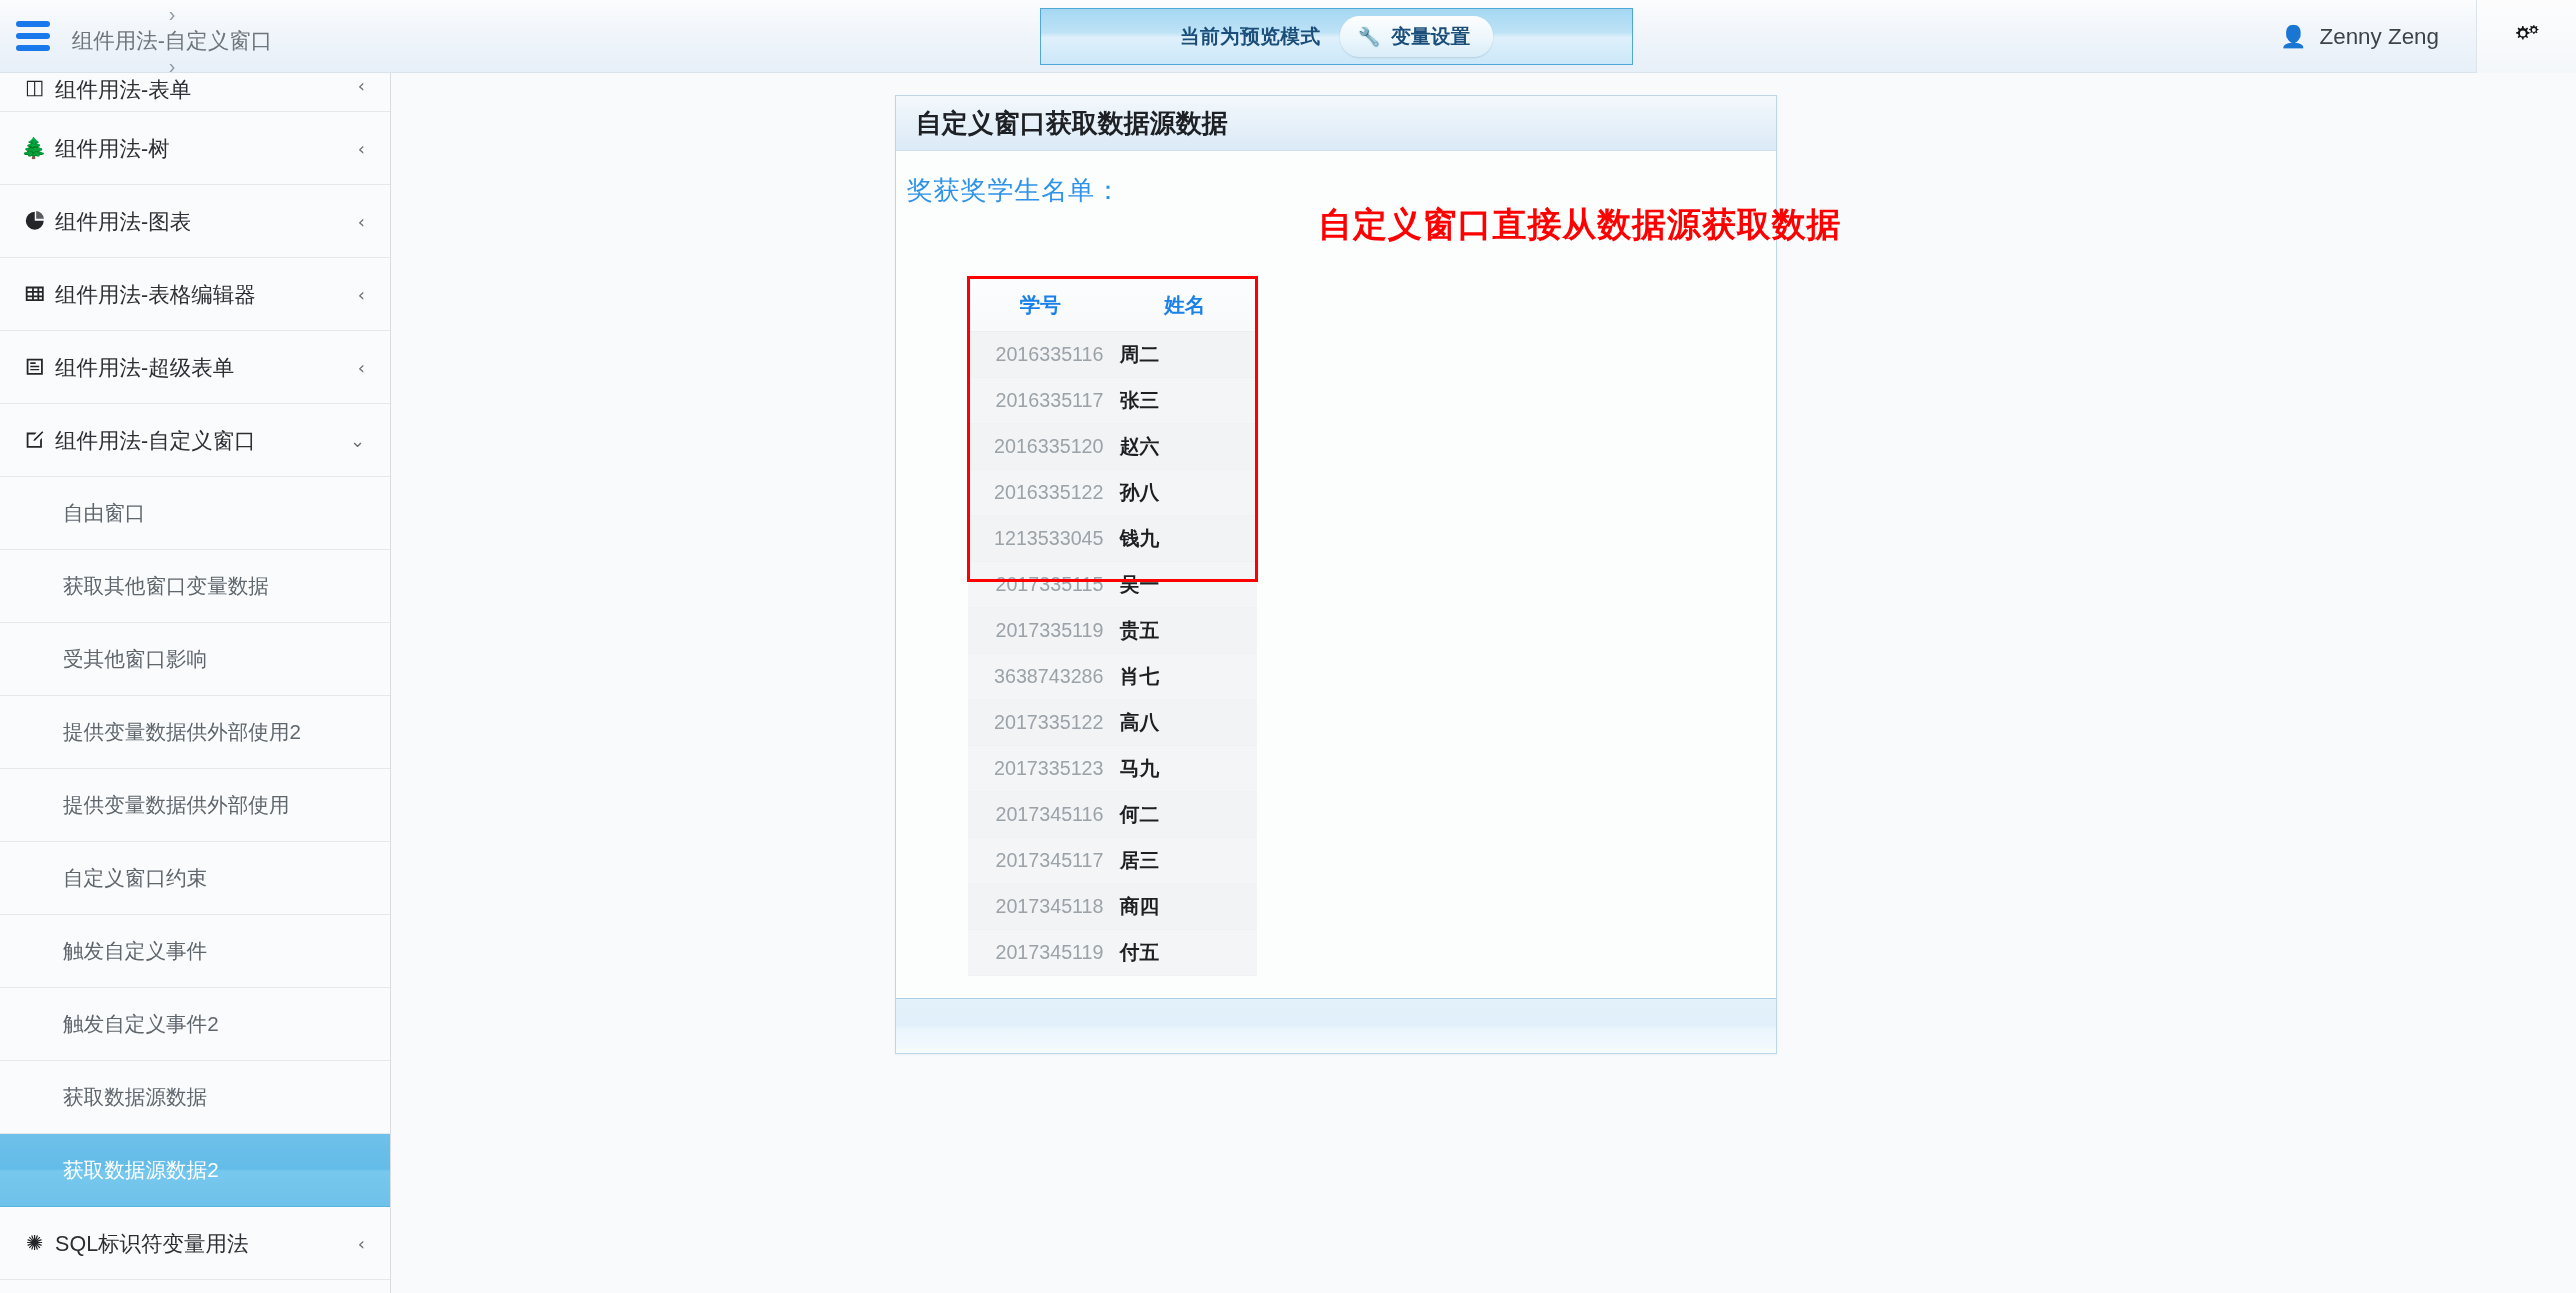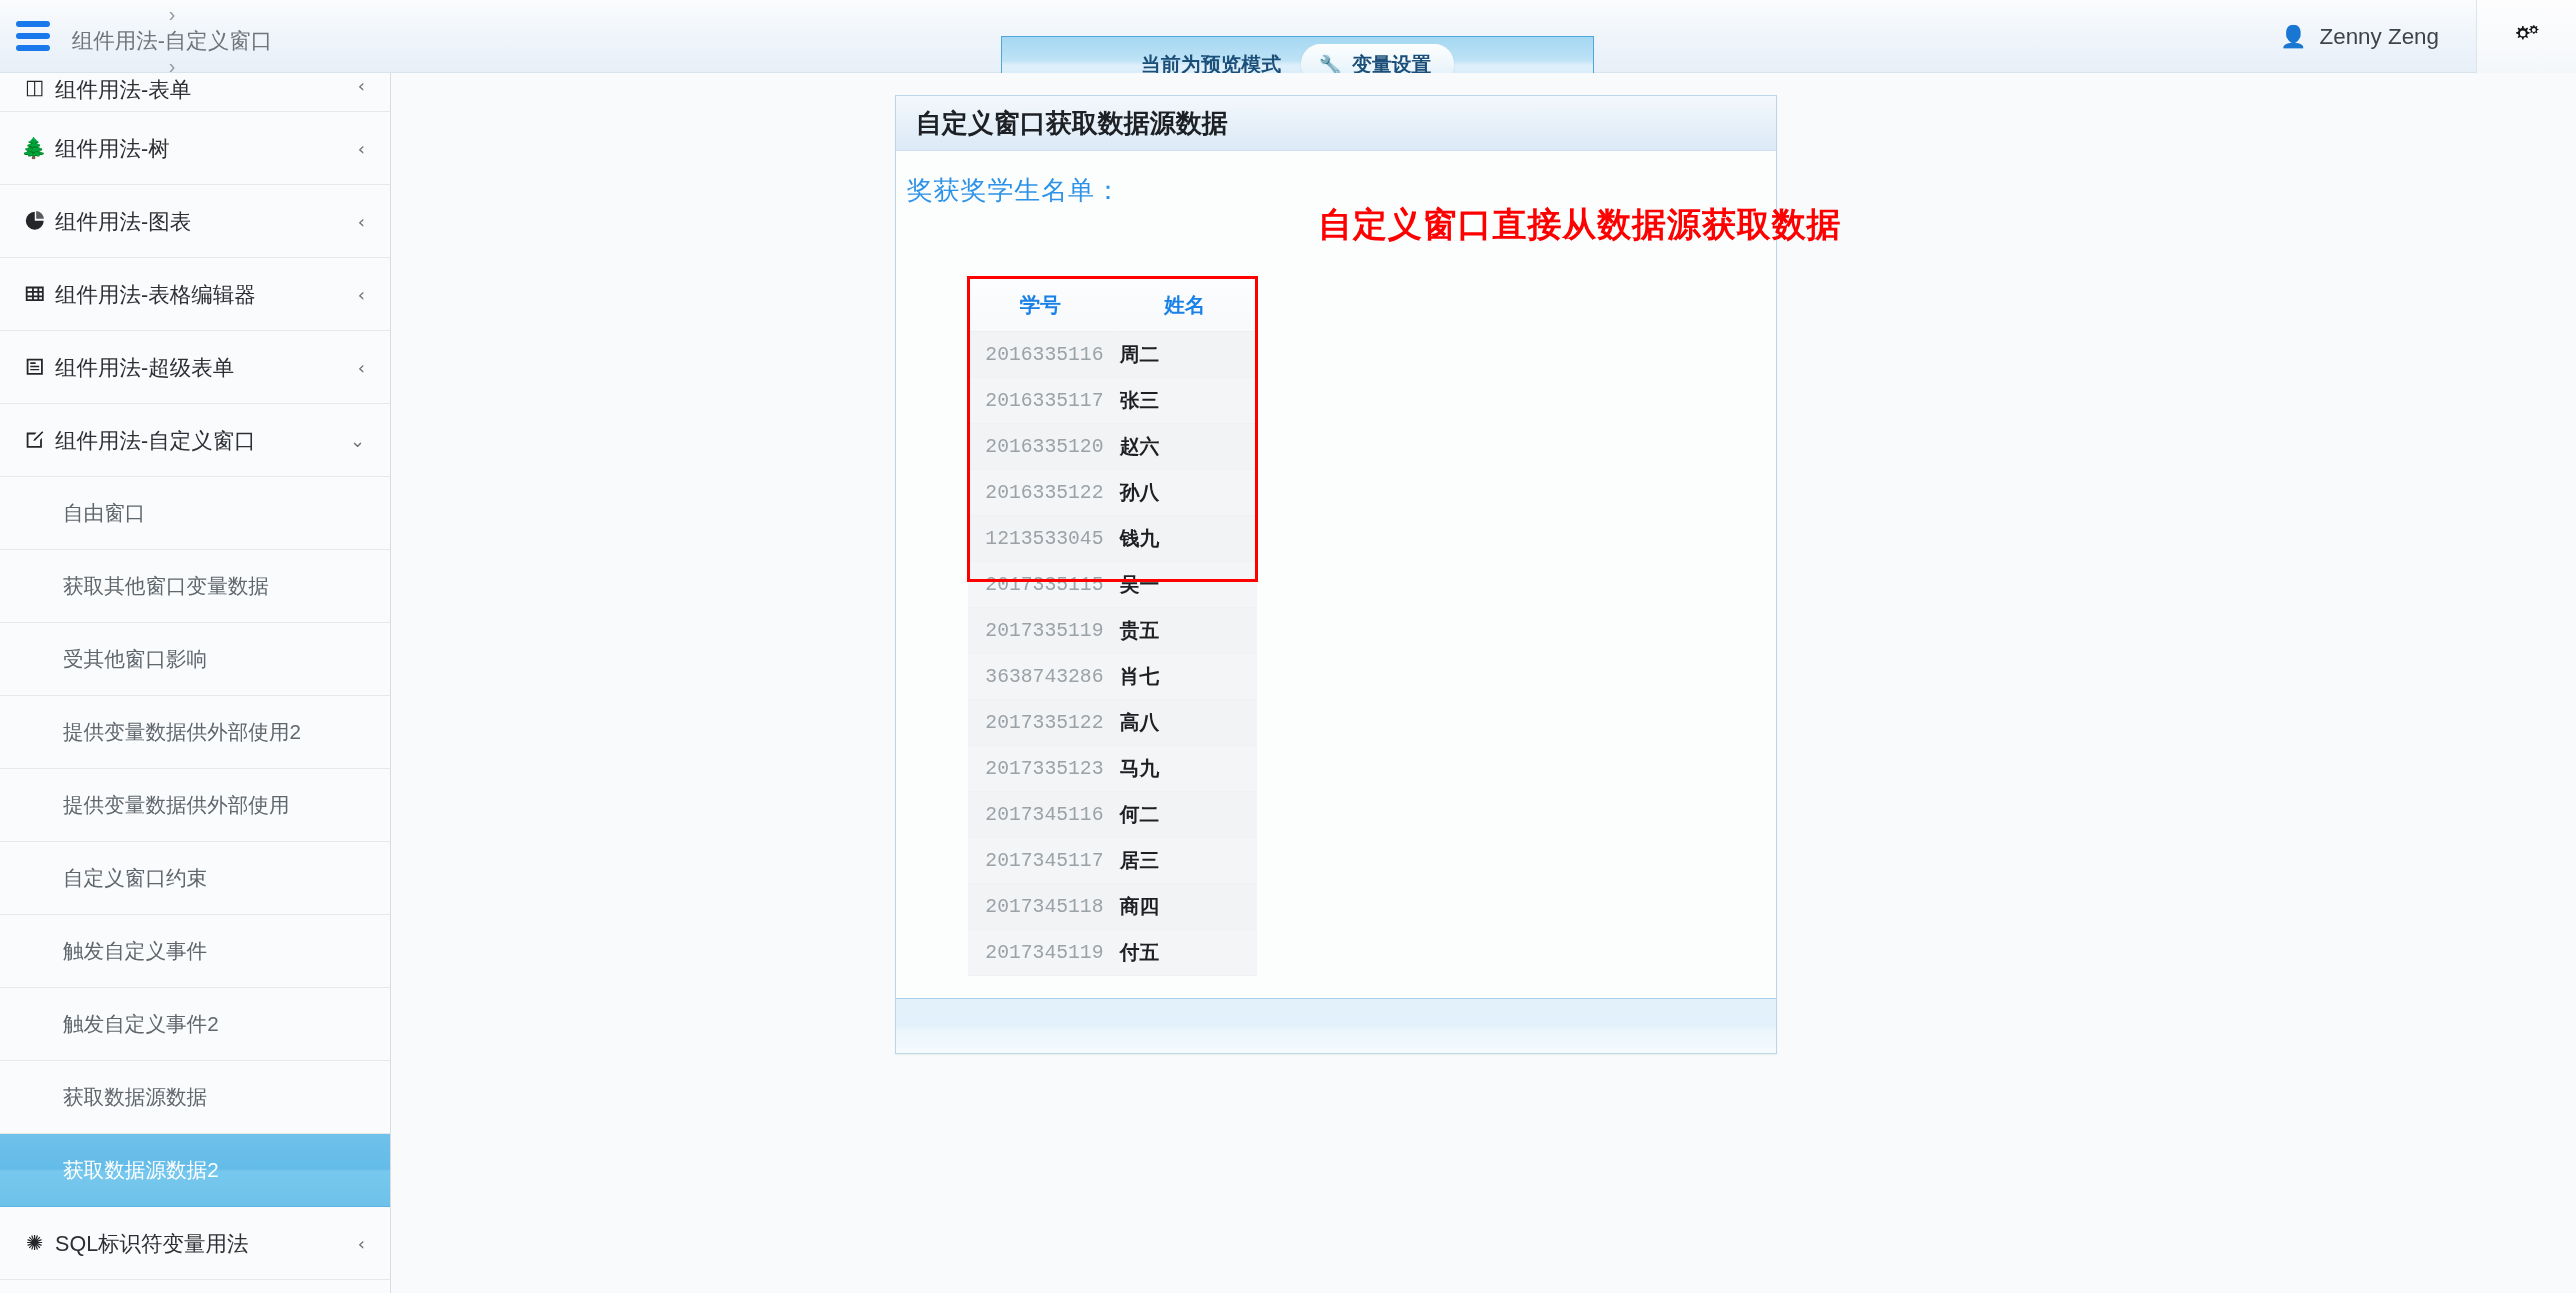--- a/index.html
+++ b/index.html
@@ -28,24 +28,24 @@
   }
   .crumbs { display: flex; align-items: center; margin-left: 19.7px; flex-direction: column; }
   .crumb-root {
     font-size: 28px; font-weight: bold; color: #17181a; letter-spacing: 0.4px;
   }
   .crumb-sep { color: #8f969d; font-size: 19.7px; margin: 0 14.3px; }
   .crumb-mid { font-size: 21.5px; color: #6f757c; }
   .crumb-cur { font-size: 21.5px; font-weight: bold; color: #17181a; }
 
   .previewbox {
-    position: absolute; left: 1001px; top: 8px; width: 593px; height: 57px;
+    position: absolute; left: 1040px; top: 8px; width: 593px; height: 57px;
     background: linear-gradient(to bottom, #a5d8f2 0%, #bde2f6 42%, #dff0fb 52%, #cbe8f9 100%);
     border: 0.9px solid #4fa7d8;
-    display: flex; align-items: center; justify-content: center; margin-top: 28px;
+    display: flex; align-items: center; justify-content: center;
   }
   .preview-label {
     font-size: 19.7px; font-weight: bold; color: #1b4f7a; letter-spacing: 0.4px;
   }
   .var-btn {
     margin-left: 19.7px;
     display: flex; align-items: center; gap: 10.7px;
     background: linear-gradient(to bottom, #fdfefe 0%, #eef7fc 50%, #d9edf9 100%);
     border-radius: 19.7px;
     padding: 7.2px 23px 7.2px 18px;
@@ -156,21 +156,20 @@
     padding: 12.5px 0 12.5px 0;
     text-align: center;
     border-bottom: 0.9px solid #eceff1;
     background: linear-gradient(to bottom,#fcfdfe,#f7f9fa);
   }
   table.stu td {
     font-size: 19.7px;
     padding: 9px 0;
     border-bottom: 0.9px solid #eff1f2;
     background: #f2f4f5;
-    font-family: Liberation Mono, monospace;
   }
   table.stu td.sid { color: #9ba2a8; text-align: right; padding-right: 9px; width: 62%; }
   table.stu td.sname { color: #1d1f22; font-weight: bold; text-align: left; padding-left: 7.2px; }
   table.stu tr:nth-child(odd) td { background: #f1f3f5; }
   table.stu tr:nth-child(even) td { background: #f3f5f6; }
 
   .annotation {
     position: absolute; left: 422px; top: 51px;
     font-size: 34px; font-weight: bold; color: #ff0000;
     letter-spacing: 0.9px; white-space: nowrap;

